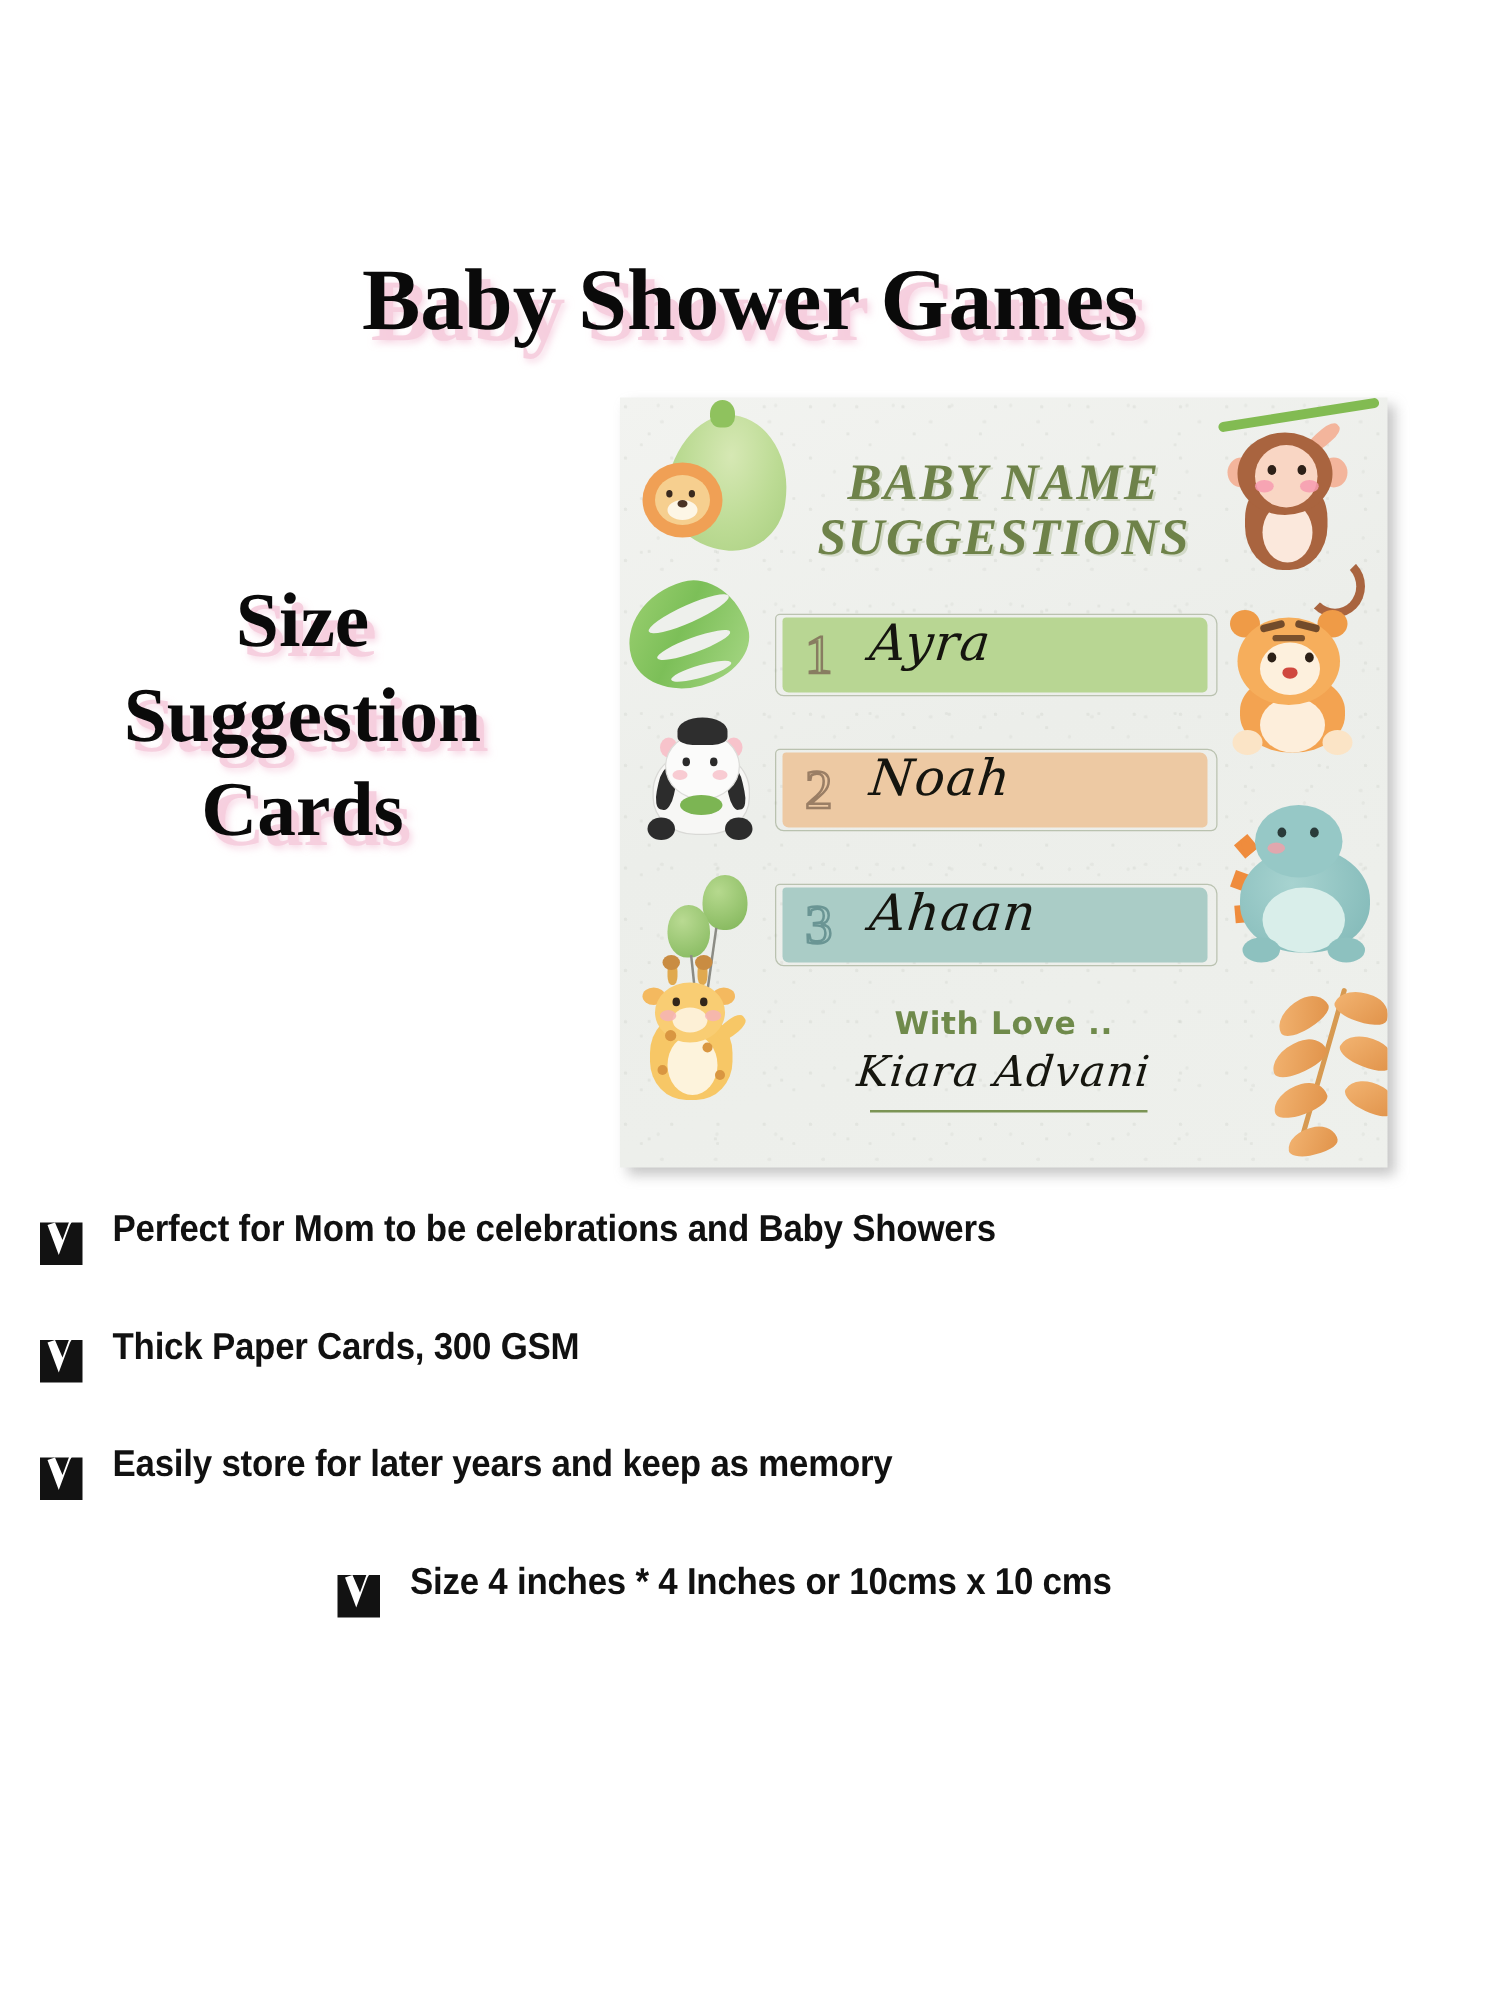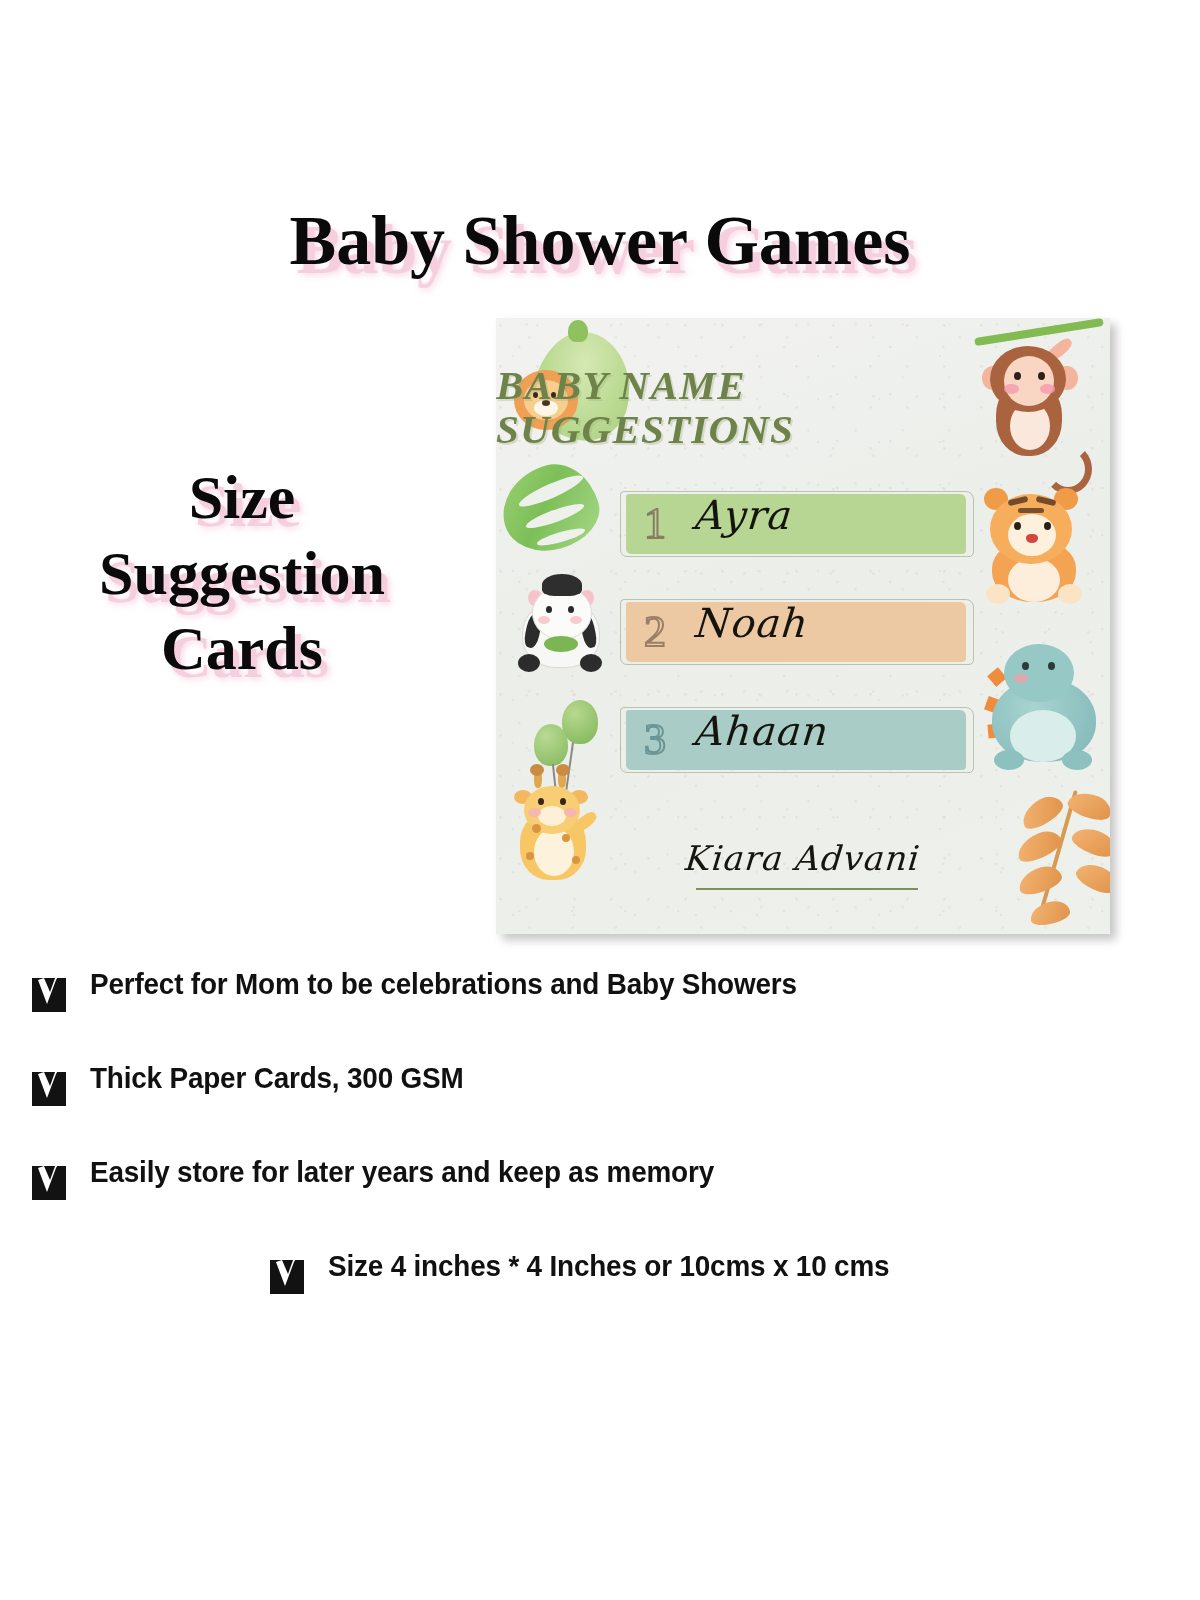--- a/index.html
+++ b/index.html
@@ -60,20 +60,21 @@
       radial-gradient(circle at 28% 88%, rgba(198,202,194,.28) 0 1.0px, transparent 1.4px),
       radial-gradient(circle at 65% 12%, rgba(202,205,198,.24) 0 1.2px, transparent 1.6px),
       linear-gradient(160deg,#f2f3f0 0%,#eceeea 45%,#eef0ec 100%);
     background-size:37px 41px,53px 47px,43px 59px,61px 43px,47px 53px,100% 100%;
     overflow:hidden;
   }
 
   .card-title{
     position:absolute;
     left:0;top:46px;width:614px;
+    text-align:center;
     font-family:"Liberation Serif", serif;
     font-style:italic;
     font-weight:bold;
     font-size:41px;
     line-height:1.07;
     letter-spacing:1.5px;
     color:#6e8249;
     text-shadow:2px 2px 0 rgba(150,170,120,.30);
   }
   .card-title .l2{display:block;letter-spacing:1.2px;}
@@ -397,20 +398,21 @@
   </div>
   <div class="bar bar2">
     <span class="num">2</span>
     <span class="nm">Noah</span>
   </div>
   <div class="bar bar3">
     <span class="num">3</span>
     <span class="nm">Ahaan</span>
   </div>
 
+  <div class="withlove">With Love ..</div>
   <div class="signature">Kiara Advani</div>
   <div class="sig-rule"></div>
 </div>
 
 <div class="bullets">
 
   <div class="brow">
     <span class="chk">
       <span class="sq"></span>
       <svg class="v" viewBox="0 0 32 40" xmlns="http://www.w3.org/2000/svg">

